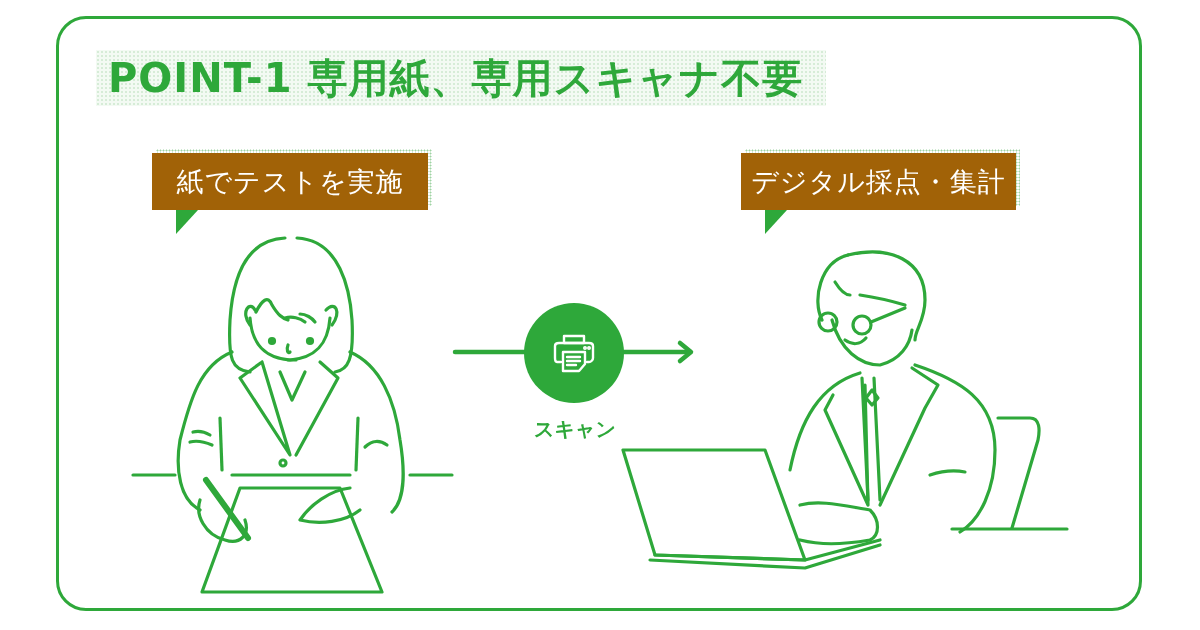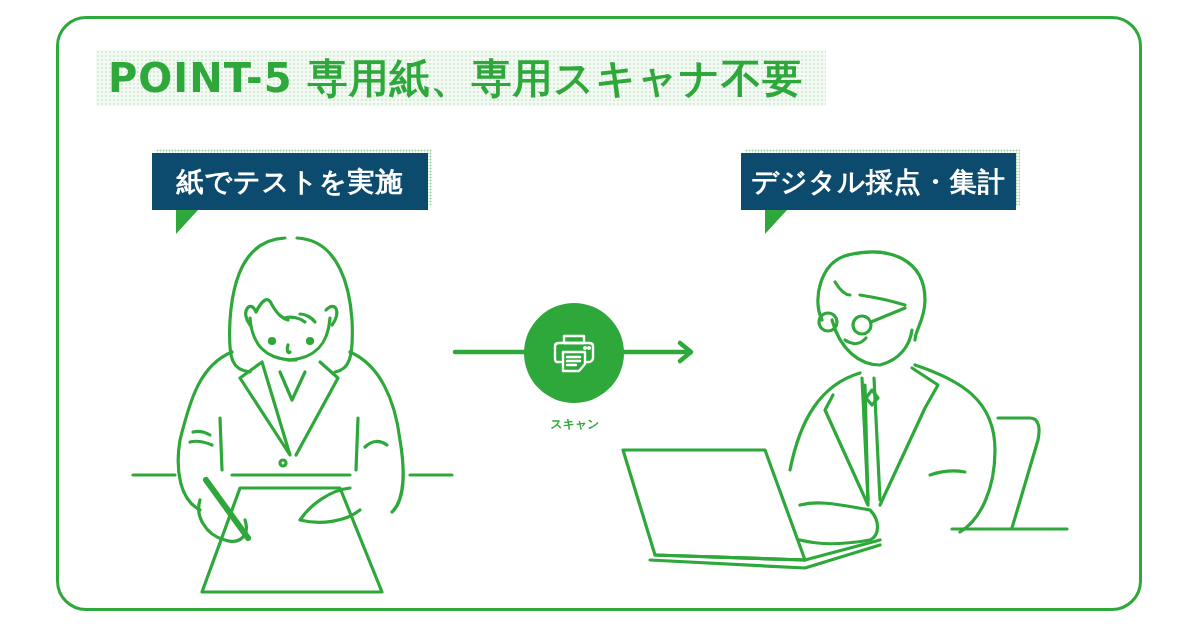--- a/index.html
+++ b/index.html
@@ -6,33 +6,33 @@
   body{width:1200px;height:630px;position:relative;overflow:hidden;font-family:"DejaVu Sans","Liberation Sans",sans-serif;}
   .frame{position:absolute;left:56px;top:16px;width:1086px;height:595px;border:3px solid #2ea83a;border-radius:30px;box-sizing:border-box;}
   .title-bg{position:absolute;left:96px;top:50px;width:730px;height:56px;
     background-color:#f3faf3;
     background-image:radial-gradient(#d6ecd7 0.8px, transparent 1px);
     background-size:4px 4px;}
   .title{position:absolute;left:108px;top:52px;height:52px;line-height:52px;font-size:40px;font-weight:bold;color:#2ea83a;letter-spacing:1px;white-space:nowrap;}
   .bubble{position:absolute;}
   .bubble .shadow{position:absolute;left:4px;top:-4px;right:-4px;bottom:4px;
     background-image:radial-gradient(#9fd3a3 0.9px, transparent 1.1px);background-size:3px 3px;}
-  .bubble .box{position:absolute;left:0;top:0;right:0;bottom:0;background:#0c4a6e;color:#fff;font-size:27px;font-weight:bold;display:flex;align-items:center;justify-content:center;letter-spacing:1px;}
+  .bubble .box{position:absolute;left:0;top:0;right:0;bottom:0;background:#a16207;color:#fff;font-size:27px;font-weight:normal;display:flex;align-items:center;justify-content:center;letter-spacing:1px;}
   .bubble .tail{position:absolute;width:0;height:0;border-left:0 solid transparent;border-right:22px solid transparent;border-top:24px solid #2ea83a;}
   .scan-circle{position:absolute;left:524px;top:303px;width:100px;height:100px;border-radius:50%;background:#2ea83a;display:flex;align-items:center;justify-content:center;}
-  .scan-label{position:absolute;left:520px;top:416px;width:110px;text-align:center;font-size:12px;font-weight:bold;color:#2ea83a;}
+  .scan-label{position:absolute;left:520px;top:416px;width:110px;text-align:center;font-size:20px;font-weight:bold;color:#2ea83a;}
   svg.illust{position:absolute;left:0;top:0;}
 </style>
 </head>
 <body>
 
 <div class="frame"></div>
 
 <div class="title-bg"></div>
-<div class="title">POINT-5  専用紙、専用スキャナ不要</div>
+<div class="title">POINT-1  専用紙、専用スキャナ不要</div>
 
 <div class="bubble" style="left:152px;top:153px;width:276px;height:57px;">
   <div class="shadow"></div>
   <div class="box">紙でテストを実施</div>
   <div class="tail" style="left:24px;top:57px;"></div>
 </div>
 
 <div class="bubble" style="left:741px;top:153px;width:275px;height:57px;">
   <div class="shadow"></div>
   <div class="box">デジタル採点・集計</div>

